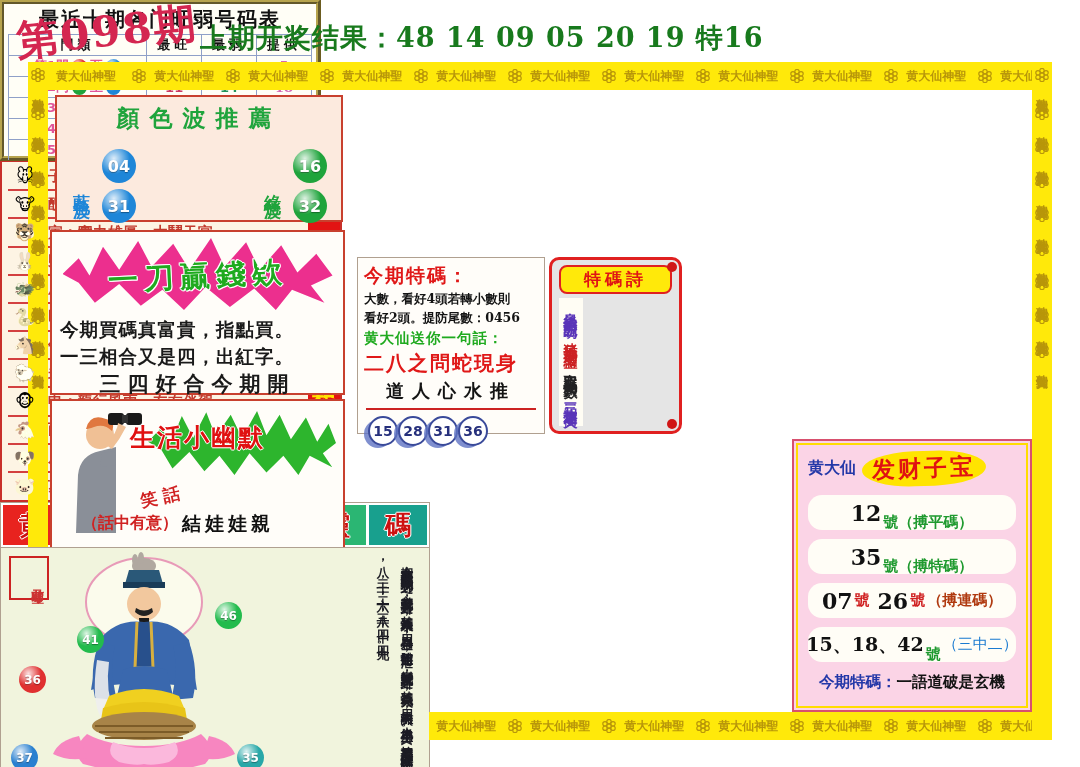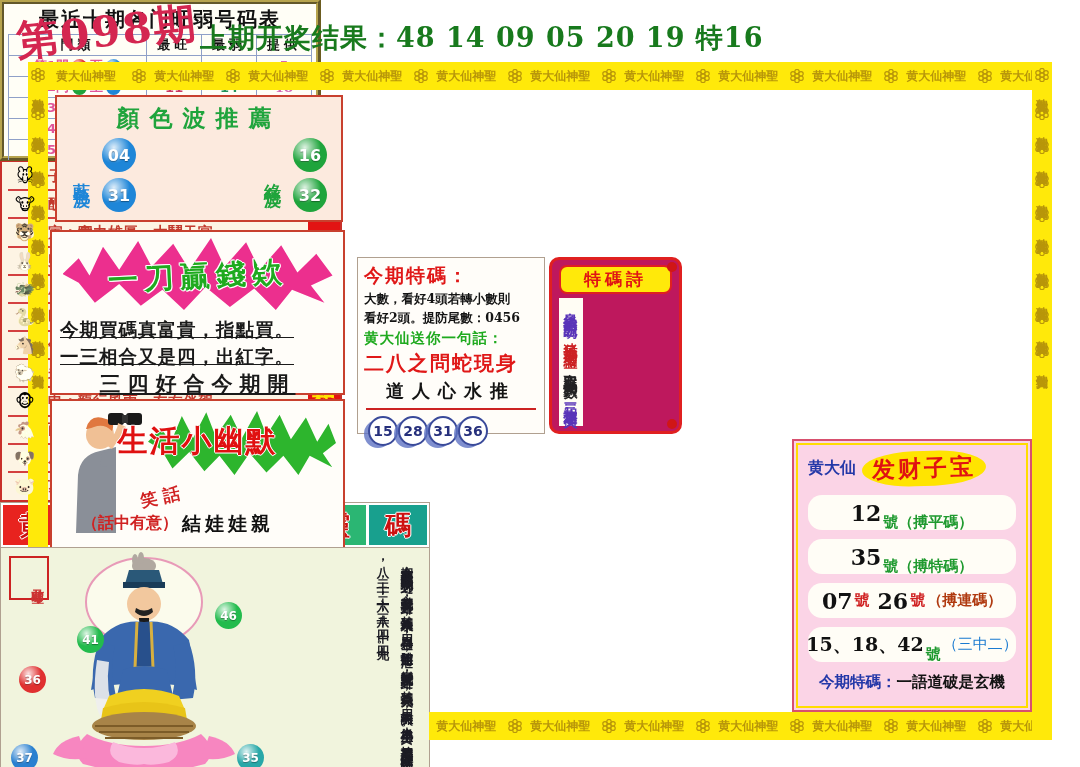--- a/index.html
+++ b/index.html
@@ -23,21 +23,21 @@
   .bseg { display:inline-flex; align-items:center; gap:8px; margin:0 6px; }
   .frame-left .bseg, .frame-right .bseg { margin:6px 0; }
   .coin-svg { width:14px; height:14px; flex:none; }
 
   
   .panel { position:absolute; background:#fffdf9; border:2px solid #c8402e; }
 
   
   #color-panel { left:55px; top:95px; width:288px; height:127px; background:#fceade; padding:6px 10px; }
   #color-panel .cw-title { text-align:center; color:#1fa43c; font-size:23px; font-weight:bold; letter-spacing:10px; font-family:"DejaVu Serif",serif; }
-  .cw-groups { display:flex; justify-content:space-between; margin-top:4px; padding:0 4px; }
+  .cw-groups { display:flex; justify-content:space-between; margin-top:15px; padding:0 4px; }
   .cw-group { display:flex; align-items:center; gap:8px; }
   .cw-label { writing-mode:vertical-rl; font-size:17px; font-weight:bold; color:var(--c); letter-spacing:4px; font-family:"DejaVu Serif",serif; }
   .cw-balls { display:flex; flex-direction:column; gap:6px; }
   .cball { width:34px; height:34px; border-radius:50%; color:#fff; font-weight:bold; font-size:16px;
     display:flex; align-items:center; justify-content:center;
     background:radial-gradient(circle at 35% 28%, rgba(255,255,255,.85), rgba(255,255,255,0) 48%), var(--c,#888);
     text-shadow:0 1px 1px rgba(0,0,0,.35); }
 
   
   #table-panel { left:357px; top:93px; width:320px; height:160px; background:#fffef6;
@@ -69,58 +69,58 @@
     letter-spacing:12px; font-family:"DejaVu Serif",serif; padding-top:8px; }
 
   
   #win-panel { left:50px; top:230px; width:295px; height:165px; padding:4px 8px; }
   .burst { position:relative; width:270px; height:72px; margin:2px auto 6px;
     background:#ec2f8e;
     clip-path:polygon(0% 50%,6% 28%,10% 52%,15% 12%,21% 44%,28% 4%,33% 40%,41% 8%,47% 44%,55% 0%,60% 40%,68% 6%,73% 44%,81% 10%,87% 48%,94% 22%,100% 52%,92% 66%,97% 90%,85% 72%,79% 100%,71% 70%,62% 96%,53% 68%,45% 100%,37% 72%,29% 94%,21% 64%,12% 90%,6% 62%); }
   .burst-text { position:absolute; left:0; right:0; top:18px; text-align:center;
     font-size:30px; font-weight:bold; color:#1faa1f; letter-spacing:6px; font-family:"DejaVu Serif",serif; transform:rotate(-3deg);
     text-shadow:1px 0 0 #fff,-1px 0 0 #fff,0 1px 0 #fff,0 -1px 0 #fff,1px 1px 0 #fff,-1px -1px 0 #fff; }
-  .win-line { font-family:"DejaVu Serif",serif; font-weight:bold; color:#1a1a1a; font-size:18.5px; line-height:27px; letter-spacing:1px;text-decoration:underline; }
+  .win-line { font-family:"DejaVu Serif",serif; font-weight:bold; color:#1a1a1a; font-size:18.5px; line-height:27px; letter-spacing:1px; }
   .win-line.big { font-size:21px; letter-spacing:7px; text-align:center; }
 
   
   #special-panel { left:357px; top:257px; width:188px; height:177px; border:1px solid #b0a090; padding:5px 6px 0; }
   .sp-title { color:#e01818; font-size:19px; font-weight:bold; letter-spacing:2px; font-family:"DejaVu Serif",serif; }
   .sp-line { color:#141414; font-size:12.5px; font-weight:bold; font-family:"DejaVu Serif",serif; line-height:19px; white-space:nowrap; }
   .sp-gift { color:#1faa1f; font-size:14.5px; font-weight:bold; font-family:"DejaVu Serif",serif; letter-spacing:1px; margin-top:2px; }
   .sp-phrase { color:#e01818; font-size:20px; font-weight:bold; font-family:"DejaVu Serif",serif; letter-spacing:2px; margin-top:2px; }
   .sp-hint { color:#141414; font-size:18px; font-weight:bold; font-family:"DejaVu Serif",serif; letter-spacing:8px; text-align:center; margin-top:2px; }
   .sp-rule { border-top:2px solid #cc2222; margin:5px 2px 6px; }
   .sp-balls { display:flex; justify-content:flex-start; padding:0 4px; }
   .wball { width:30px; height:30px; border-radius:50%; background:#fff; border:2px solid #3a4a9a;
     color:#26307c; font-weight:bold; font-size:14px; display:flex; align-items:center; justify-content:center;
     box-shadow:-5px 3px 0 -1px rgba(95,115,195,.8); }
 
   
-  #poem-panel { left:549px; top:257px; width:133px; height:177px; background:#be185d;
+  #poem-panel { left:549px; top:257px; width:133px; height:177px; background:#e5e5e5;
     border:3px solid #e02020; border-radius:10px; padding:5px 7px; }
   #poem-panel::before, #poem-panel::after { content:""; position:absolute; right:2px; width:10px; height:10px;
     border-radius:50%; background:#d01616; }
   #poem-panel::before { top:2px; } #poem-panel::after { bottom:2px; }
   .poem-title { border:2px solid #e02020; border-radius:8px; background:#ffe90a; text-align:center;
     color:#e01414; font-size:17px; font-weight:bold; letter-spacing:4px; font-family:"DejaVu Serif",serif; padding:1px 0; }
   .poem-body { background:#fffdf4; margin-top:4px; height:128px; padding:4px 2px;
     writing-mode:vertical-rl; display:flex; justify-content:center; }
   .poem-line { font-size:14px; font-weight:bold; font-family:"DejaVu Serif",serif; letter-spacing:2px; line-height:20px; }
   .poem-line.c0, .poem-line.c3 { color:#5a35b8; }
   .poem-line.c1 { color:#cc2222; }
   .poem-line.c2 { color:#222; }
 
   
   #humor-panel { left:50px; top:399px; width:295px; height:311px; padding:4px 10px; }
   .binocular-man { position:absolute; left:4px; top:4px; }
   .hm-burst { position:absolute; left:96px; top:10px; width:188px; height:64px; background:#2db52d;
     clip-path:polygon(0% 48%,7% 26%,12% 50%,18% 8%,24% 42%,31% 2%,36% 40%,44% 6%,50% 42%,58% 0%,63% 38%,70% 6%,76% 44%,84% 10%,90% 48%,96% 20%,100% 50%,93% 66%,98% 88%,86% 70%,80% 100%,72% 70%,63% 96%,54% 66%,46% 100%,38% 70%,30% 94%,22% 64%,13% 90%,7% 60%); }
   .hm-title { position:absolute; left:0; right:0; top:20px; text-align:center; color:#e01111;
-    font-size:30px; font-weight:bold; letter-spacing:2px; font-family:"DejaVu Serif",serif;
+    font-size:25px; font-weight:bold; letter-spacing:2px; font-family:"DejaVu Serif",serif;
     text-shadow:1px 0 0 #fff,-1px 0 0 #fff,0 1px 0 #fff,0 -1px 0 #fff; }
   .hm-script { position:absolute; left:88px; top:84px; color:#d02222; font-size:17px; font-weight:bold;
     font-family:"DejaVu Serif",serif; transform:rotate(-12deg); letter-spacing:6px; }
   .hm-paren { position:absolute; left:30px; top:112px; color:#d02222; font-size:16px; font-weight:bold; font-family:"DejaVu Serif",serif; }
   .hm-subtitle { position:absolute; left:130px; top:110px; color:#111; font-size:19px; font-weight:bold;
     letter-spacing:4px; font-family:"DejaVu Serif",serif; }
   .hm-body { position:absolute; left:14px; right:12px; top:146px; color:#3c3c46; font-size:12.5px;
     line-height:26px; font-family:"DejaVu Serif",serif; font-weight:bold; text-align:justify; }
 
   

